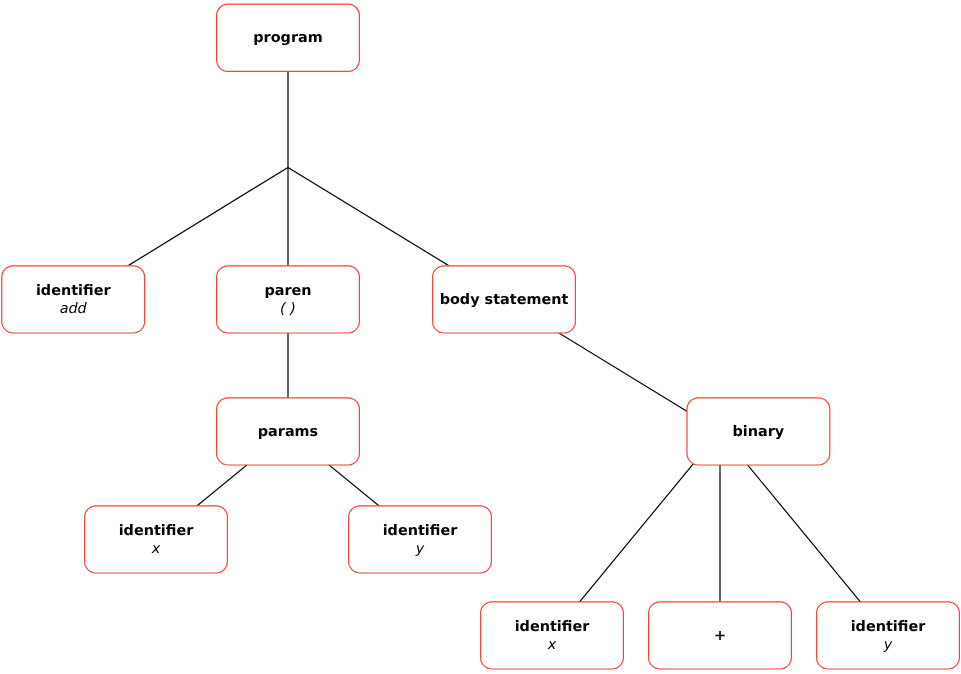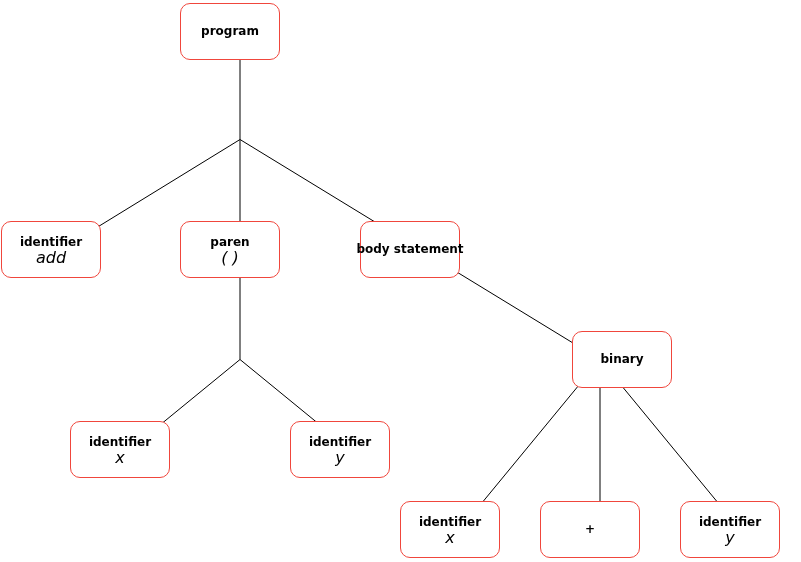--- a/index.html
+++ b/index.html
@@ -29,21 +29,21 @@
     width: 801px;
     height: 562px;
     z-index: 0;
   }
   #edges line {
     stroke: var(--edge-color);
     stroke-width: 1;
   }
   .node {
     position: absolute;
-    width: 100px;
+    width: 120px;
     height: 57px;
     box-sizing: border-box;
     background: var(--node-bg);
     border: 1.4px solid var(--node-border);
     border-radius: 10px;
     display: flex;
     flex-direction: column;
     align-items: center;
     justify-content: center;
     text-align: center;
@@ -53,21 +53,21 @@
   .node-label {
     font-weight: bold;
     font-size: 12px;
     line-height: 15px;
     white-space: nowrap;
     color: var(--text-color);
   }
   .node-sublabel {
     font-style: italic;
     font-weight: normal;
-    font-size: 16px;
+    font-size: 12px;
     line-height: 15px;
     white-space: nowrap;
     color: var(--text-color);
   }
 </style>
 </head>
 <body>
 
 <div id="canvas">
   <svg id="edges" viewBox="0 0 801 562" xmlns="http://www.w3.org/2000/svg">
@@ -91,20 +91,23 @@
       <span class="node-label">identifier</span>
       <span class="node-sublabel">add</span>
     </div>
     <div class="node" style="left: 180px; top: 221px; justify-content: center;">
       <span class="node-label">paren</span>
       <span class="node-sublabel">( )</span>
     </div>
     <div class="node" style="left: 360px; top: 221px;">
       <span class="node-label">body statement</span>
     </div>
+    <div class="node" style="left: 180px; top: 331px;">
+      <span class="node-label">params</span>
+    </div>
     <div class="node" style="left: 572px; top: 331px;">
       <span class="node-label">binary</span>
     </div>
     <div class="node" style="left: 70px; top: 421px;">
       <span class="node-label">identifier</span>
       <span class="node-sublabel">x</span>
     </div>
     <div class="node" style="left: 290px; top: 421px;">
       <span class="node-label">identifier</span>
       <span class="node-sublabel">y</span>

